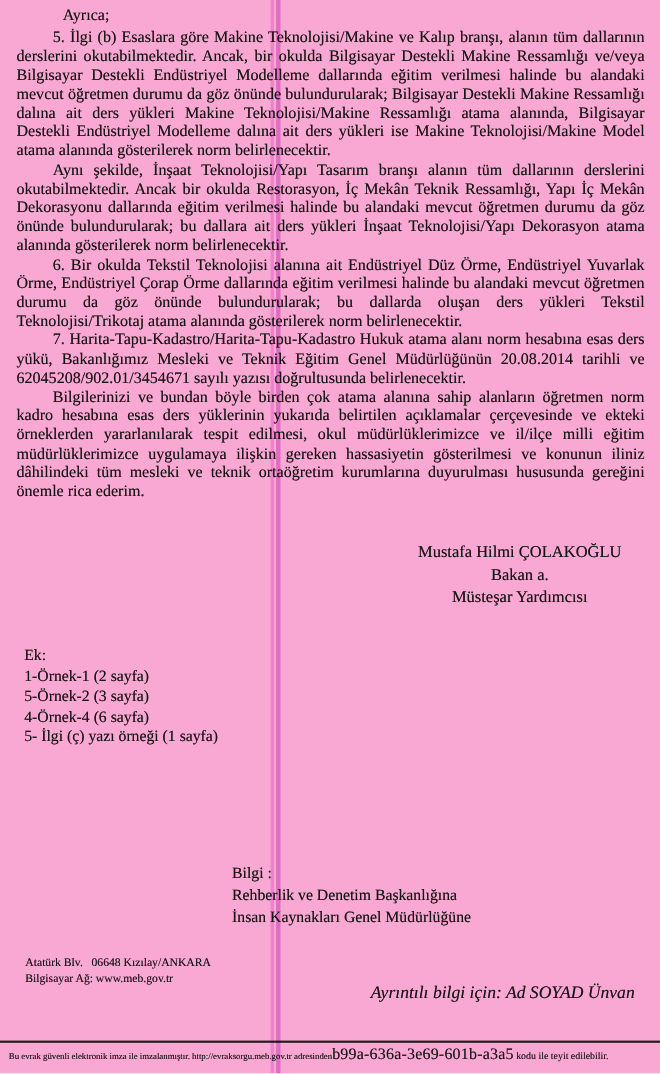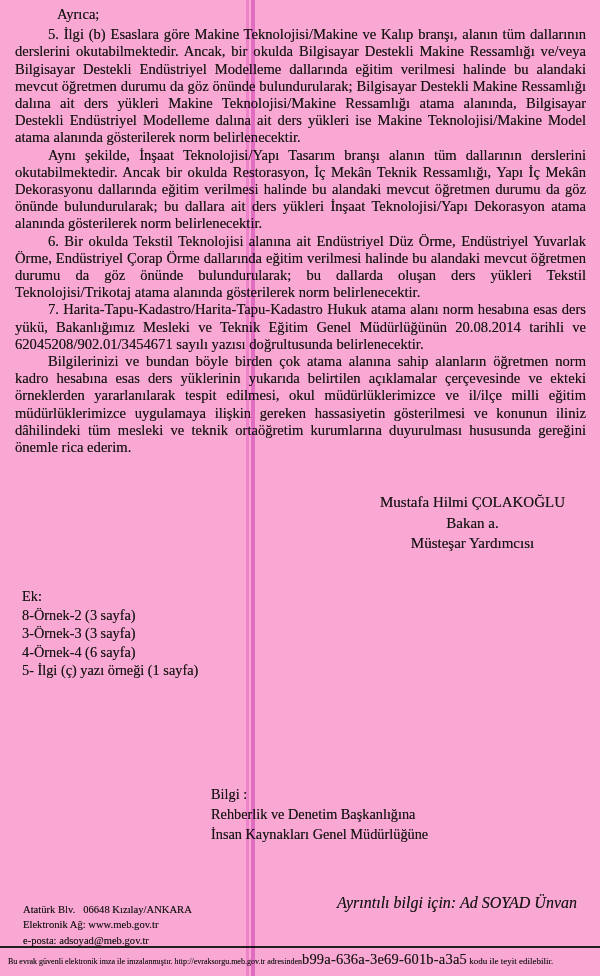--- a/index.html
+++ b/index.html
@@ -74,21 +74,21 @@
     left: 211px;
     top: 784px;
     font-size: 14.3px;
     line-height: 20px;
     text-shadow: 0 0 0.3px rgba(20,18,16,0.6);
   }
 
   .footer-left {
     position: absolute;
     left: 23px;
-    top: 902px;
+    top: 868px;
     font-size: 10.6px;
     line-height: 15.3px;
     text-shadow: 0 0 0.25px rgba(20,18,16,0.55);
   }
   .footer-right {
     position: absolute;
     right: 23px;
     top: 895px;
     text-align: left;
     font-size: 16px;
@@ -136,37 +136,36 @@
   </div>
 
   <div class="signature">
     <div>Mustafa Hilmi ÇOLAKOĞLU</div>
     <div>Bakan a.</div>
     <div>Müsteşar Yardımcısı</div>
   </div>
 
   <div class="attachments">
     <div>Ek:</div>
-    <div>8-Örnek-2 (3 sayfa)</div>
-    <div>3-Örnek-3 (3 sayfa)</div>
+    <div>1-Örnek-1 (2 sayfa)</div>
+    <div>5-Örnek-2 (3 sayfa)</div>
     <div>4-Örnek-4 (6 sayfa)</div>
     <div>5- İlgi (ç) yazı örneği (1 sayfa)</div>
   </div>
 
 
   <div class="info-col">
     <div>Bilgi :</div>
     <div>Rehberlik ve Denetim Başkanlığına</div>
     <div>İnsan Kaynakları Genel Müdürlüğüne</div>
   </div>
 
   <div class="footer-left">
     <div>Atatürk Blv.&nbsp;&nbsp;&nbsp;06648 Kızılay/ANKARA</div>
-    <div>Elektronik Ağ: www.meb.gov.tr</div>
-    <div>e-posta: adsoyad@meb.gov.tr</div>
+    <div>Bilgisayar Ağ: www.meb.gov.tr</div>
   </div>
 
   <div class="footer-right">
     <div>Ayrıntılı bilgi için: Ad SOYAD Ünvan</div>
   </div>
 
   <div class="footer-rule"></div>
 
   <div class="verification">
     <span>Bu evrak güvenli elektronik imza ile imzalanmıştır. http://evraksorgu.meb.gov.tr adresinden</span><span class="code">b99a-636a-3e69-601b-a3a5</span><span class="suffix"> kodu ile teyit edilebilir.</span>

